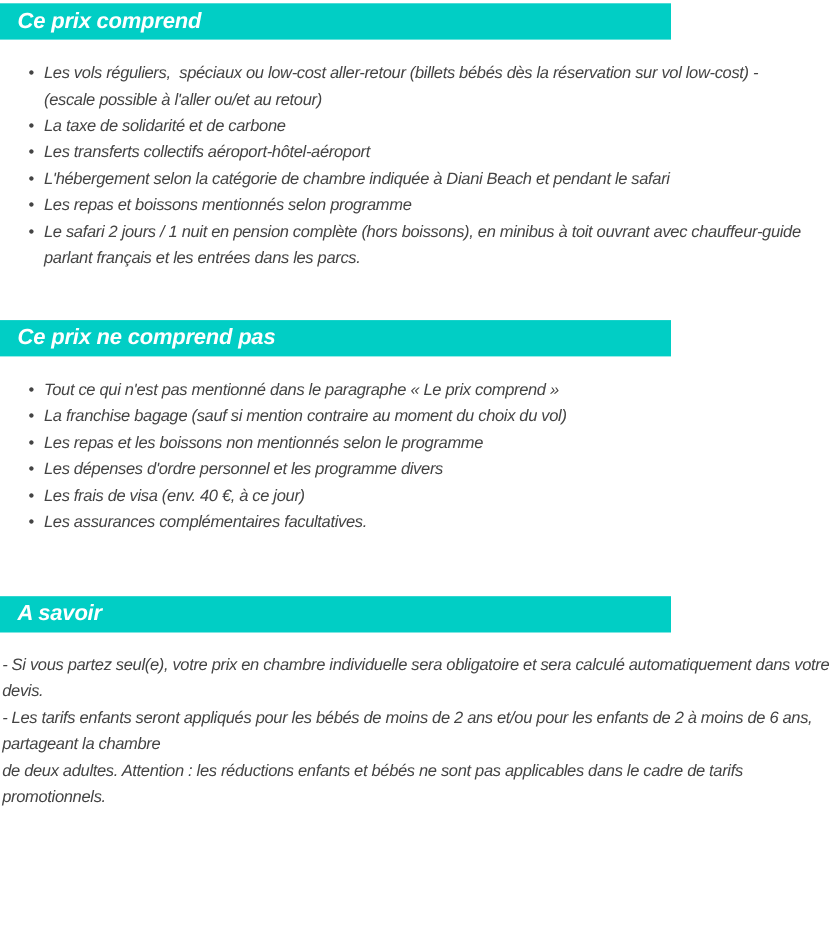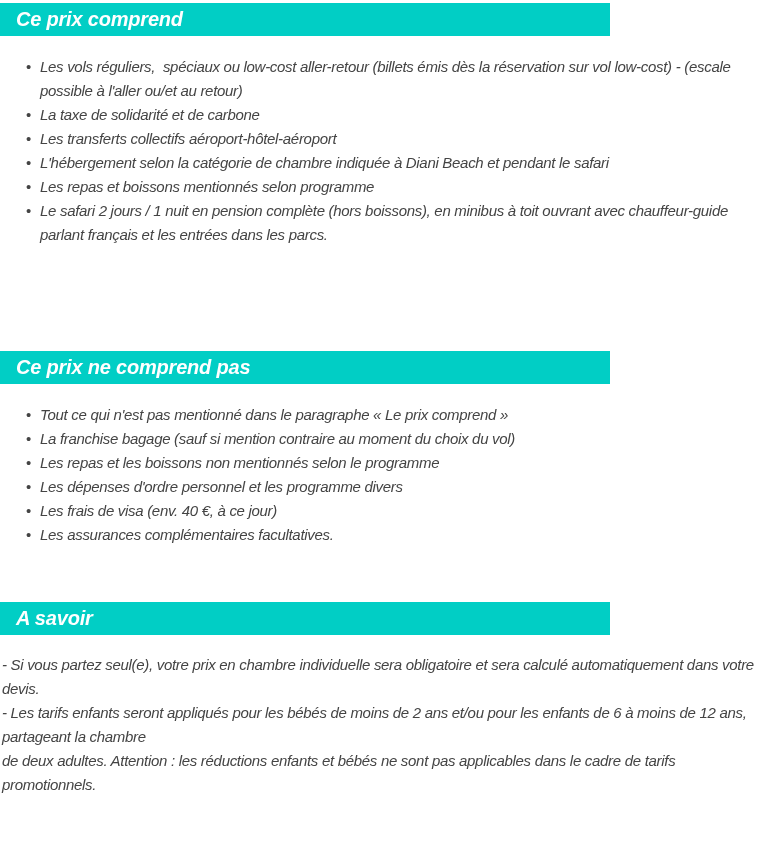--- a/index.html
+++ b/index.html
@@ -54,21 +54,21 @@
     position: absolute;
     left: -14px;
     top: 0;
     font-style: normal;
     color: #444444;
   }
   .sec-included .bullets,
   .sec-not-included .bullets {
     margin-bottom: 0;
   }
-  .sec-not-included .sec-header { margin-top: 104px; }
+  .sec-not-included .sec-header { margin-top: 44px; }
   .sec-notes .sec-header { margin-top: 55px; }
   .paras {
     margin: 18px 0 16px 0;
     padding: 0 4px 0 2px;
     font-size: 15px;
     line-height: 24px;
     letter-spacing: -0.3px;
   }
   .paras p {
     margin: 0;
@@ -78,21 +78,21 @@
 </head>
 <body>
 
 <div class="page" style="color: rgb(68, 68, 68); background: rgb(255, 255, 255);">
 
   <section class="sec-included">
     <header class="sec-header" style="background-color: rgb(1, 206, 197);">
       <h2 style="color: rgb(255, 255, 255);">Ce prix comprend</h2>
     </header>
     <ul class="bullets">
-      <li>Les vols réguliers,  spéciaux ou low-cost aller-retour (billets émis dès la réservation sur vol low-cost) - (escale possible à l'aller ou/et au retour)</li>
+      <li>Les vols réguliers,  spéciaux ou low-cost aller-retour (billets bébés dès la réservation sur vol low-cost) - (escale possible à l'aller ou/et au retour)</li>
       <li>La taxe de solidarité et de carbone</li>
       <li>Les transferts collectifs aéroport-hôtel-aéroport</li>
       <li>L'hébergement selon la catégorie de chambre indiquée à Diani Beach et pendant le safari</li>
       <li>Les repas et boissons mentionnés selon programme</li>
       <li>Le safari 2 jours / 1 nuit en pension complète (hors boissons), en minibus à toit ouvrant avec chauffeur-guide parlant français et les entrées dans les parcs.</li>
     </ul>
   </section>
 
   <section class="sec-not-included">
     <header class="sec-header" style="background-color: rgb(1, 206, 197);">
@@ -107,18 +107,18 @@
       <li>Les assurances complémentaires facultatives.</li>
     </ul>
   </section>
 
   <section class="sec-notes">
     <header class="sec-header" style="background-color: rgb(1, 206, 197);">
       <h2 style="color: rgb(255, 255, 255);">A savoir</h2>
     </header>
     <div class="paras">
       <p>- Si vous partez seul(e), votre prix en chambre individuelle sera obligatoire et sera calculé automatiquement dans votre devis.</p>
-      <p>- Les tarifs enfants seront appliqués pour les bébés de moins de 2 ans et/ou pour les enfants de 6 à moins de 12 ans, partageant la chambre</p>
+      <p>- Les tarifs enfants seront appliqués pour les bébés de moins de 2 ans et/ou pour les enfants de 2 à moins de 6 ans, partageant la chambre</p>
       <p>de deux adultes. Attention : les réductions enfants et bébés ne sont pas applicables dans le cadre de tarifs promotionnels.</p>
     </div>
   </section>
 
 </div>
 
 </body></html>

